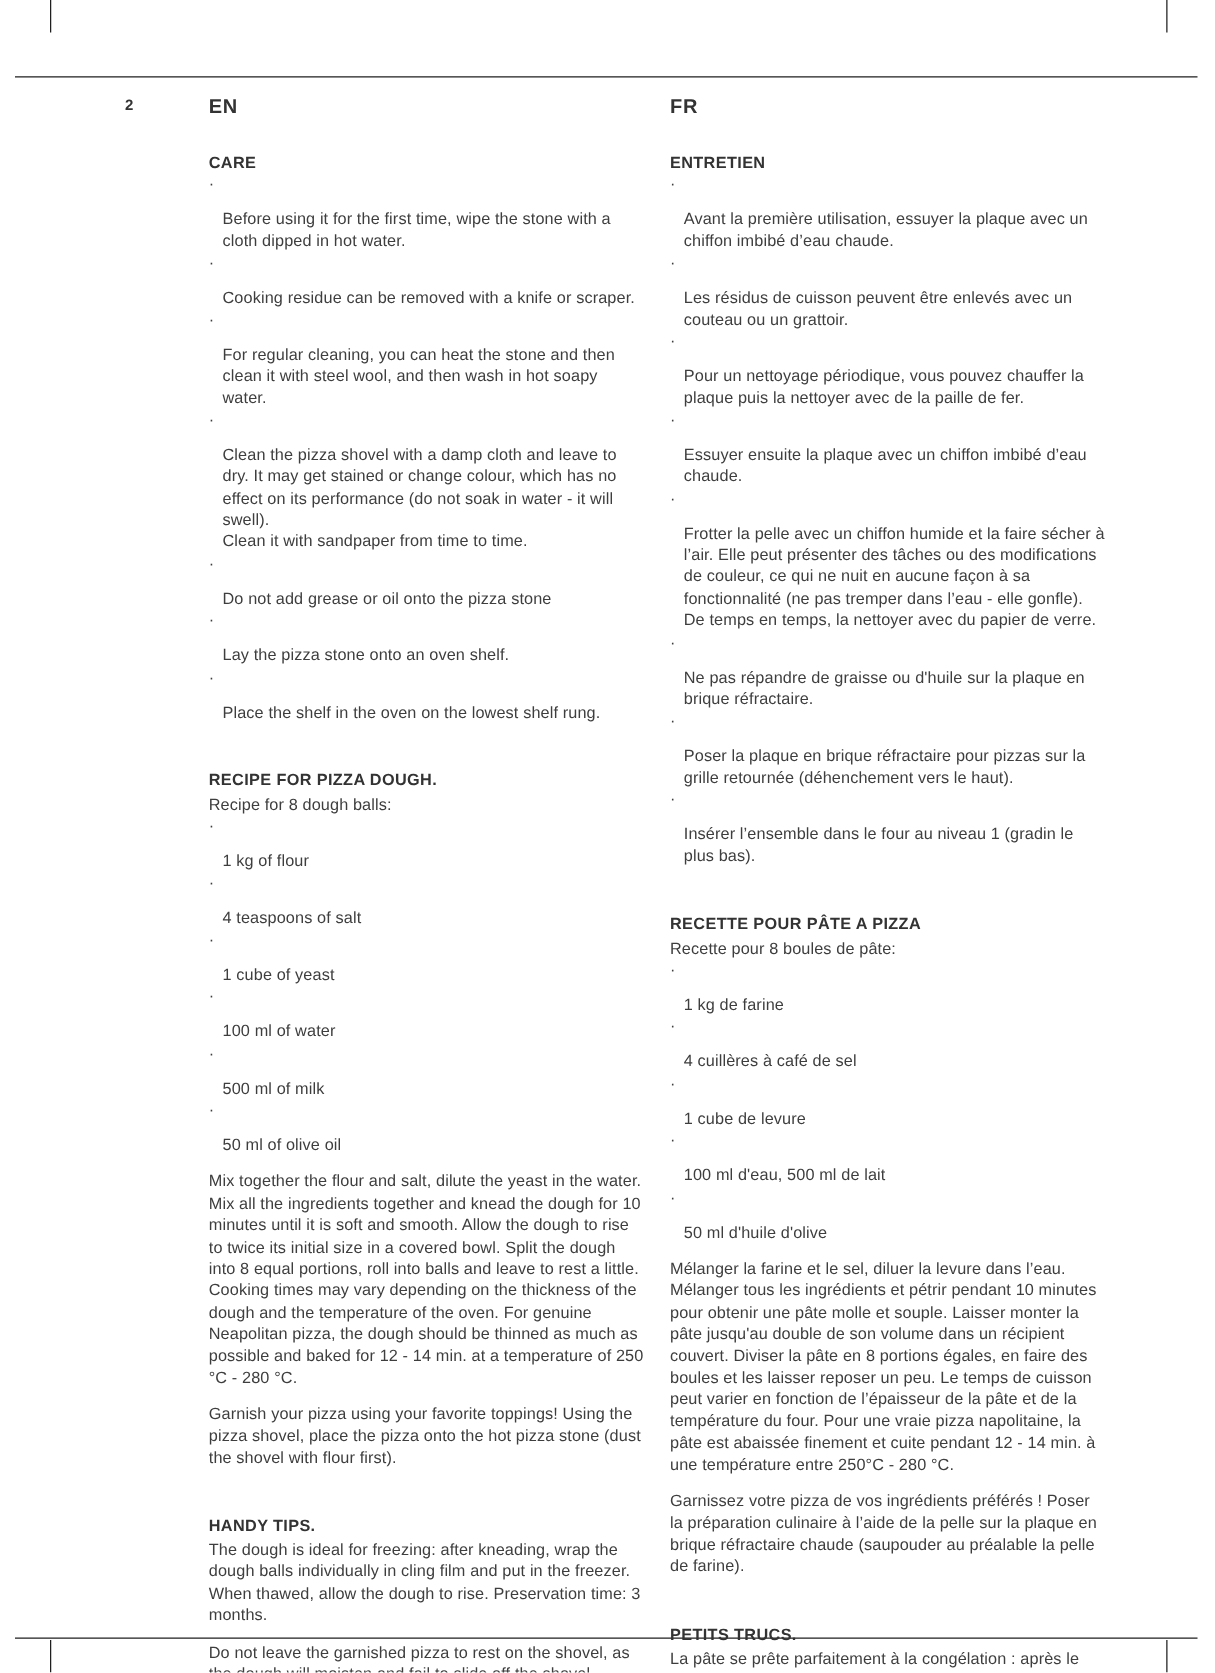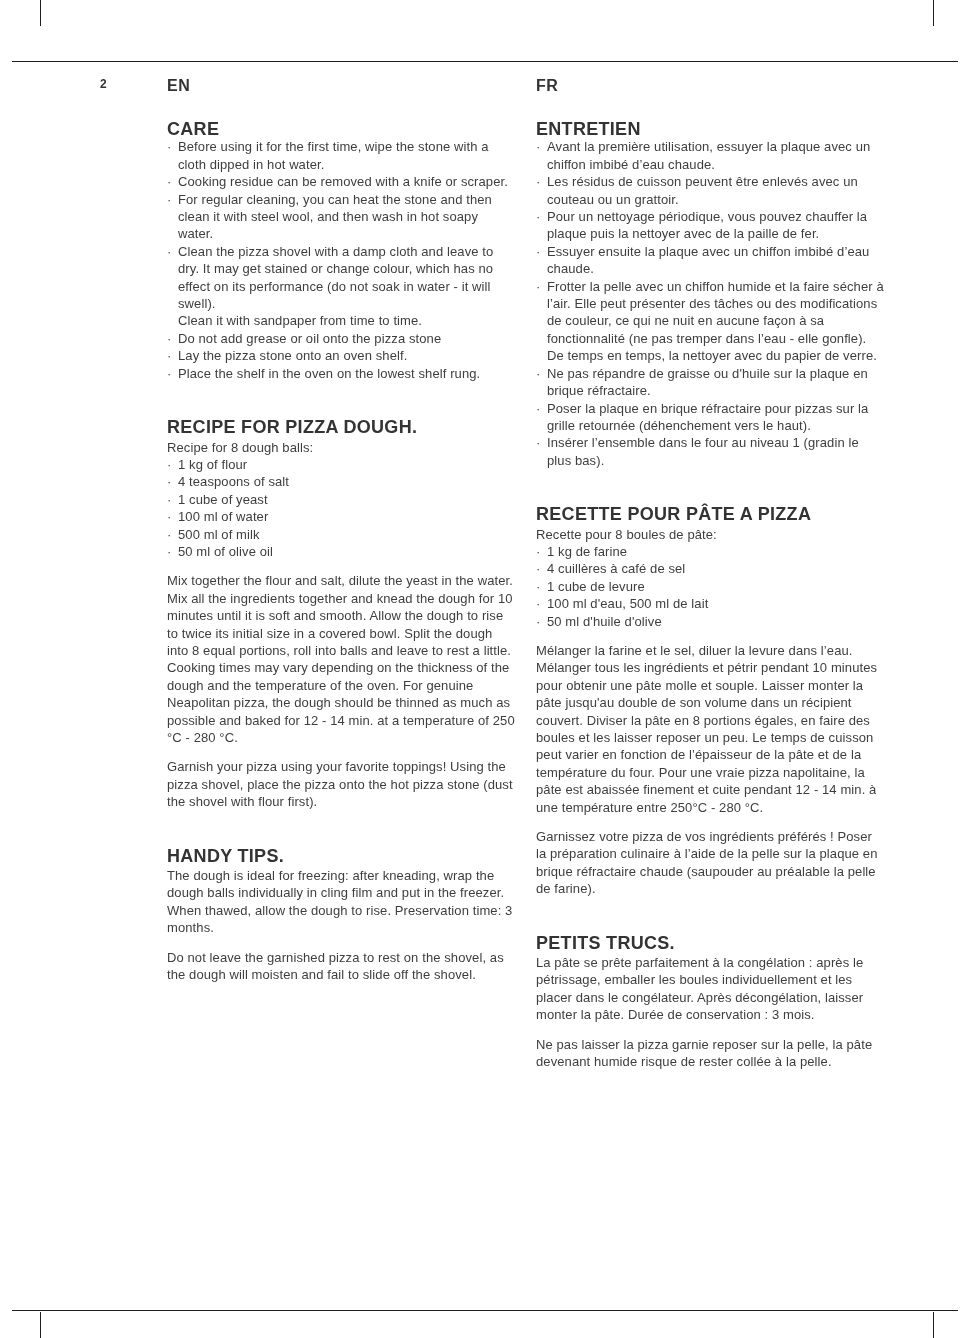--- a/index.html
+++ b/index.html
@@ -33,31 +33,31 @@
   .lang-label {
     font-size:16px; font-weight:bold; letter-spacing:0.6px;
     color:#333; margin-bottom:26px;
   }
 
   .col-body { font-size:13px; line-height:17.4px; letter-spacing:0.1px; }
 
   .section { margin-bottom:37px; }
   .section:last-child { margin-bottom:0; }
 
-  .heading { font-size:18px; font-weight:bold; letter-spacing:0.3px; color:#333; }
+  .heading { font-size:13px; font-weight:bold; letter-spacing:0.3px; color:#333; }
   .heading + .para { margin-top:2px; }
   .heading + .intro { margin-top:2px; }
 
   p.intro { margin:0; }
   p.para { margin-top:12px; white-space:pre-line; }
 
   .bullets { margin:0; }
   .bullet { display:flex; }
   .dot { flex:0 0 11px; }
-  .btext { flex:1; white-space:pre-line; }
+  .btext { flex:1; white-space:pre-line;margin-top:28px; }
 </style>
 </head>
 <body>
 
 <div class="sheet">
   <div class="tick tl"></div>
   <div class="tick tr"></div>
   <div class="hrule top"></div>
   <div class="hrule bottom"></div>
   <div class="tick bl"></div>

